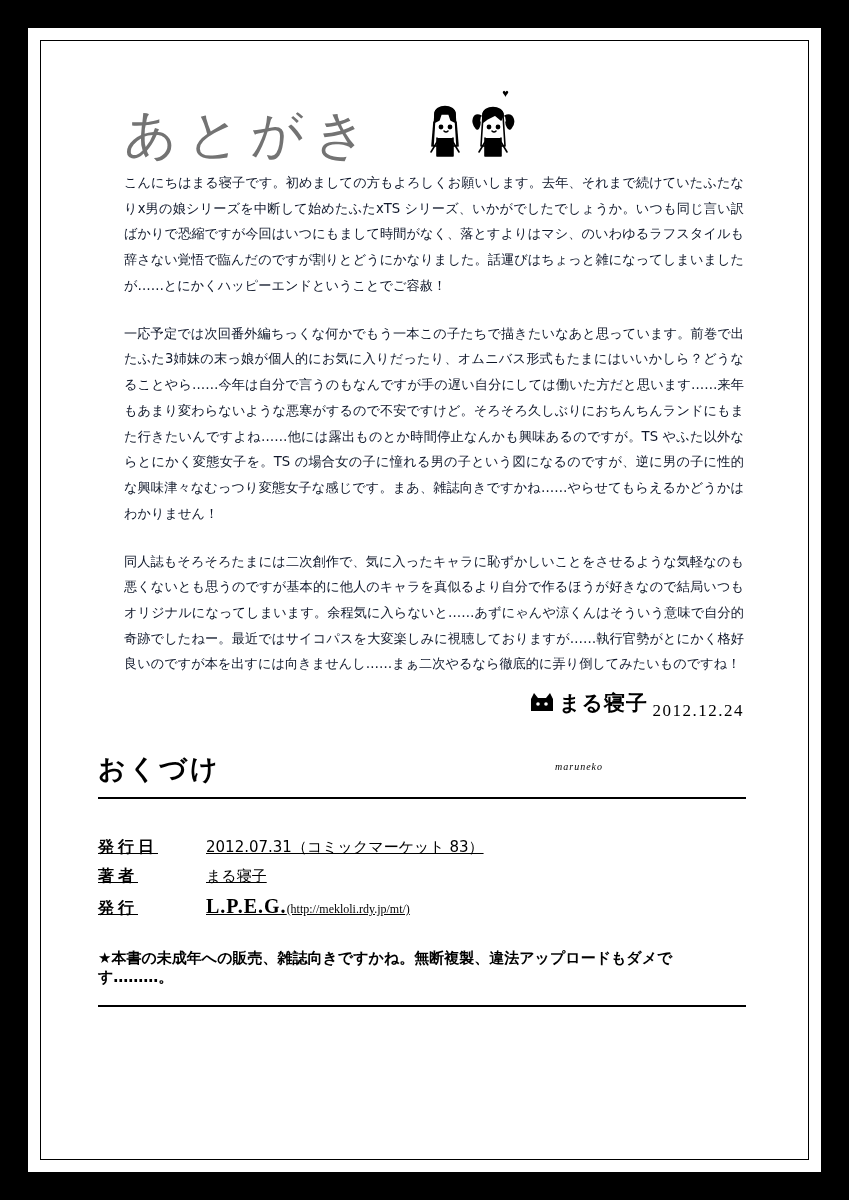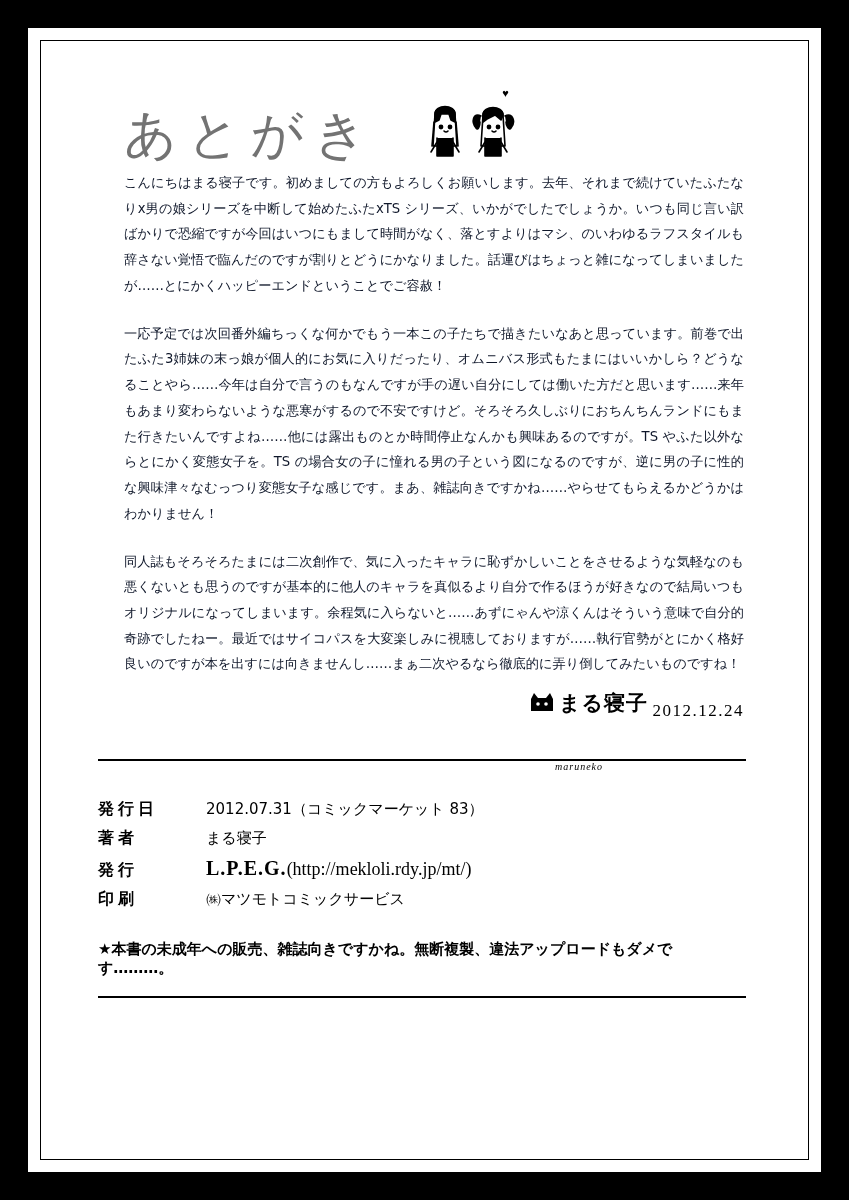--- a/index.html
+++ b/index.html
@@ -149,20 +149,21 @@
   .rule.bottom { margin-top: 18px; }
 
   .colophon-table {
     margin-top: 34px;
     margin-left: -26px;
     border-collapse: collapse;
   }
   .colophon-table td {
     padding: 4px 0;
     vertical-align: baseline;
+    text-decoration: underline;
   }
   .col-label {
     font-family: "DejaVu Sans", sans-serif;
     font-size: 16px;
     font-weight: bold;
     letter-spacing: 4px;
     width: 108px;
     white-space: nowrap;
   }
   .col-value {
@@ -171,21 +172,21 @@
     padding-left: 8px;
   }
   .logo-text {
     font-family: "Liberation Serif", serif;
     font-weight: bold;
     font-size: 20px;
     letter-spacing: 1px;
   }
   .url-text {
     font-family: "Liberation Serif", serif;
-    font-size: 18px;
+    font-size: 12px;
   }
   .mail-text {
     font-family: "Liberation Serif", serif;
     font-size: 15px;
   }
   .notice {
     font-family: "DejaVu Sans", sans-serif;
     font-size: 15px;
     font-weight: bold;
     margin-top: 26px;
@@ -245,42 +246,39 @@
           <path d="M2 8 L5 2 L9 7 L17 7 L21 2 L24 8 L24 20 L2 20 Z" fill="#000"></path>
           <circle cx="9" cy="13" r="1.8" fill="#fff"></circle>
           <circle cx="17" cy="13" r="1.8" fill="#fff"></circle>
         </svg>
         <span class="sig-name">まる寝子</span>
         <span class="sig-sub">maruneko</span>
       </div>
       <div class="sig-date">2012.12.24</div>
     </div>
 
+    <div class="colophon-title">おくづけ</div>
     <hr class="rule">
 
     <table class="colophon-table">
       <tbody>
         <tr>
           <td class="col-label">発行日</td>
           <td class="col-value">2012.07.31（コミックマーケット 83）</td>
         </tr>
         <tr>
           <td class="col-label">著者</td>
           <td class="col-value">まる寝子</td>
         </tr>
         <tr>
           <td class="col-label">発行</td>
           <td class="col-value">
             <span class="logo-text">L.P.E.G.</span><span class="url-text">(http://mekloli.rdy.jp/mt/)</span>
           </td>
         </tr>
-        <tr>
-          <td class="col-label">印刷</td>
-          <td class="col-value">㈱マツモトコミックサービス</td>
-        </tr>
       </tbody>
     </table>
 
     <div class="notice">★本書の未成年への販売、雑誌向きですかね。無断複製、違法アップロードもダメです………。</div>
     <hr class="rule bottom">
 
   </div>
 </div>
 
 </body></html>

